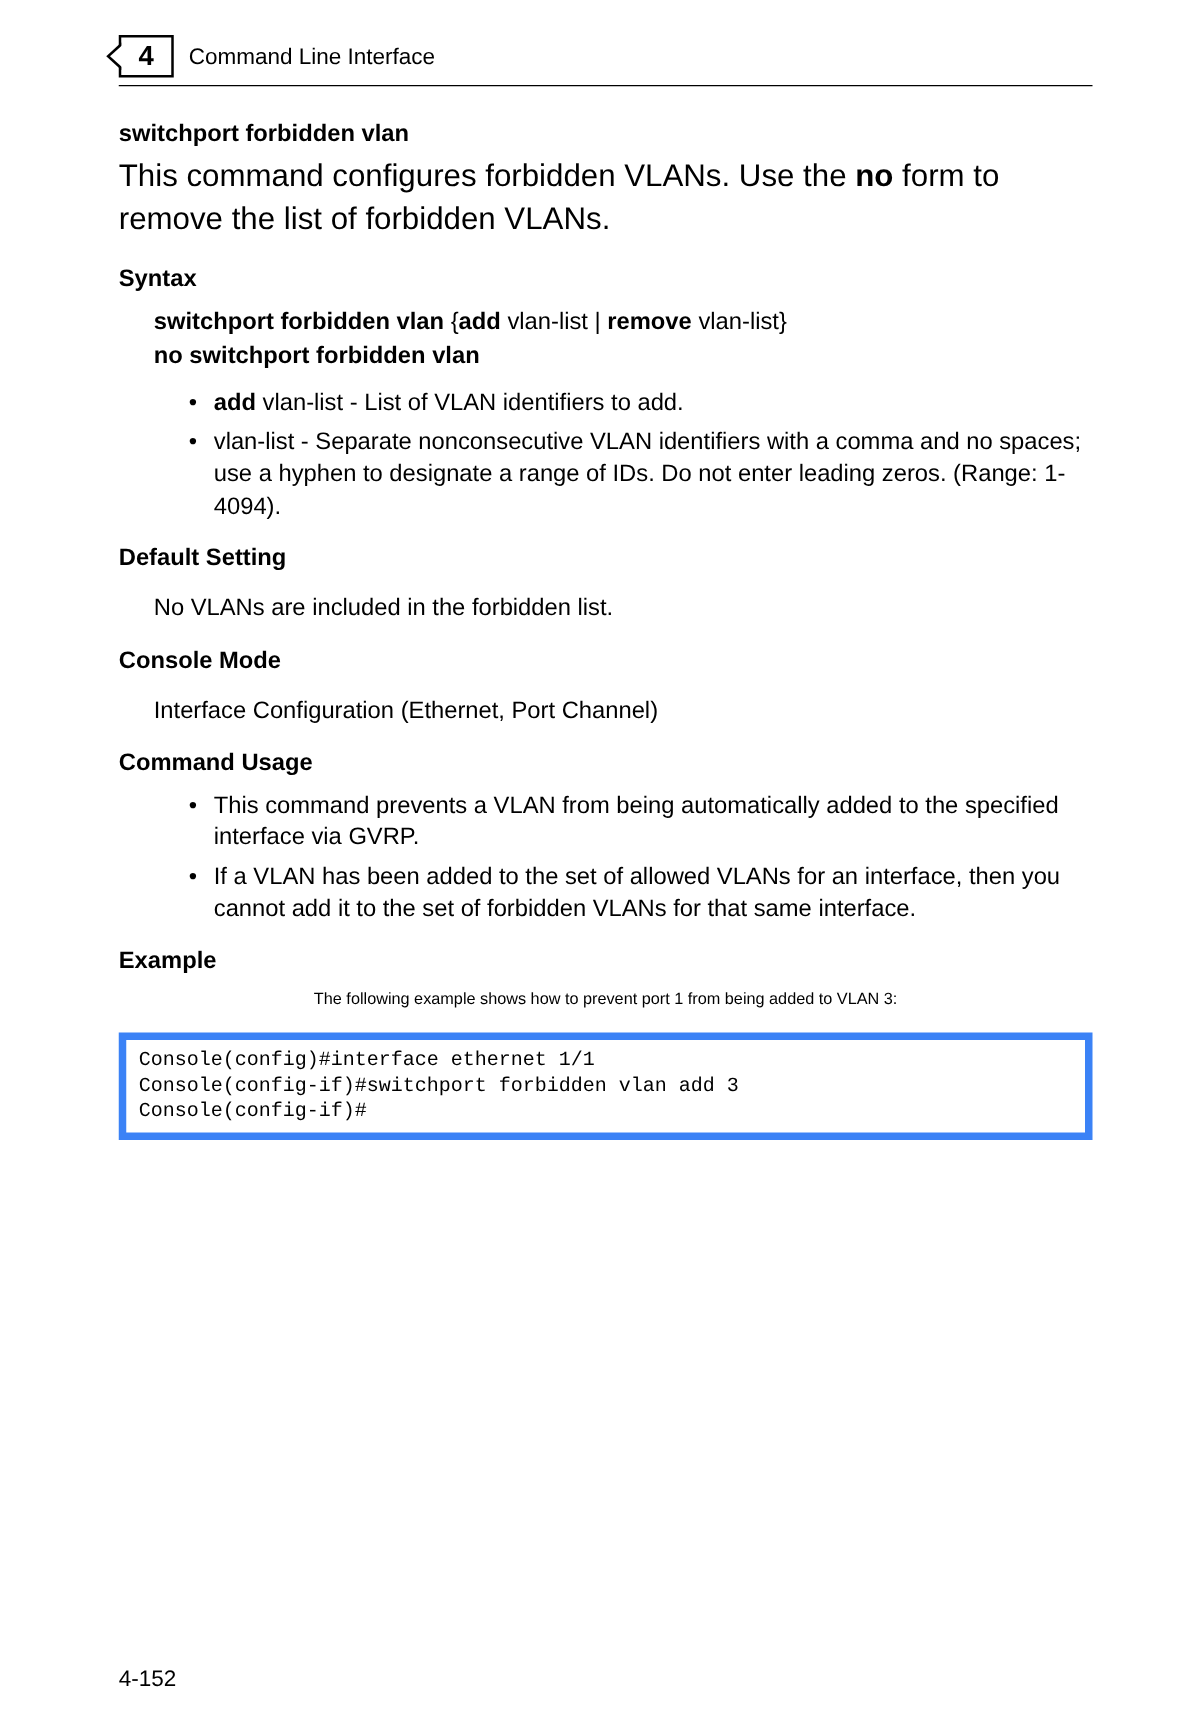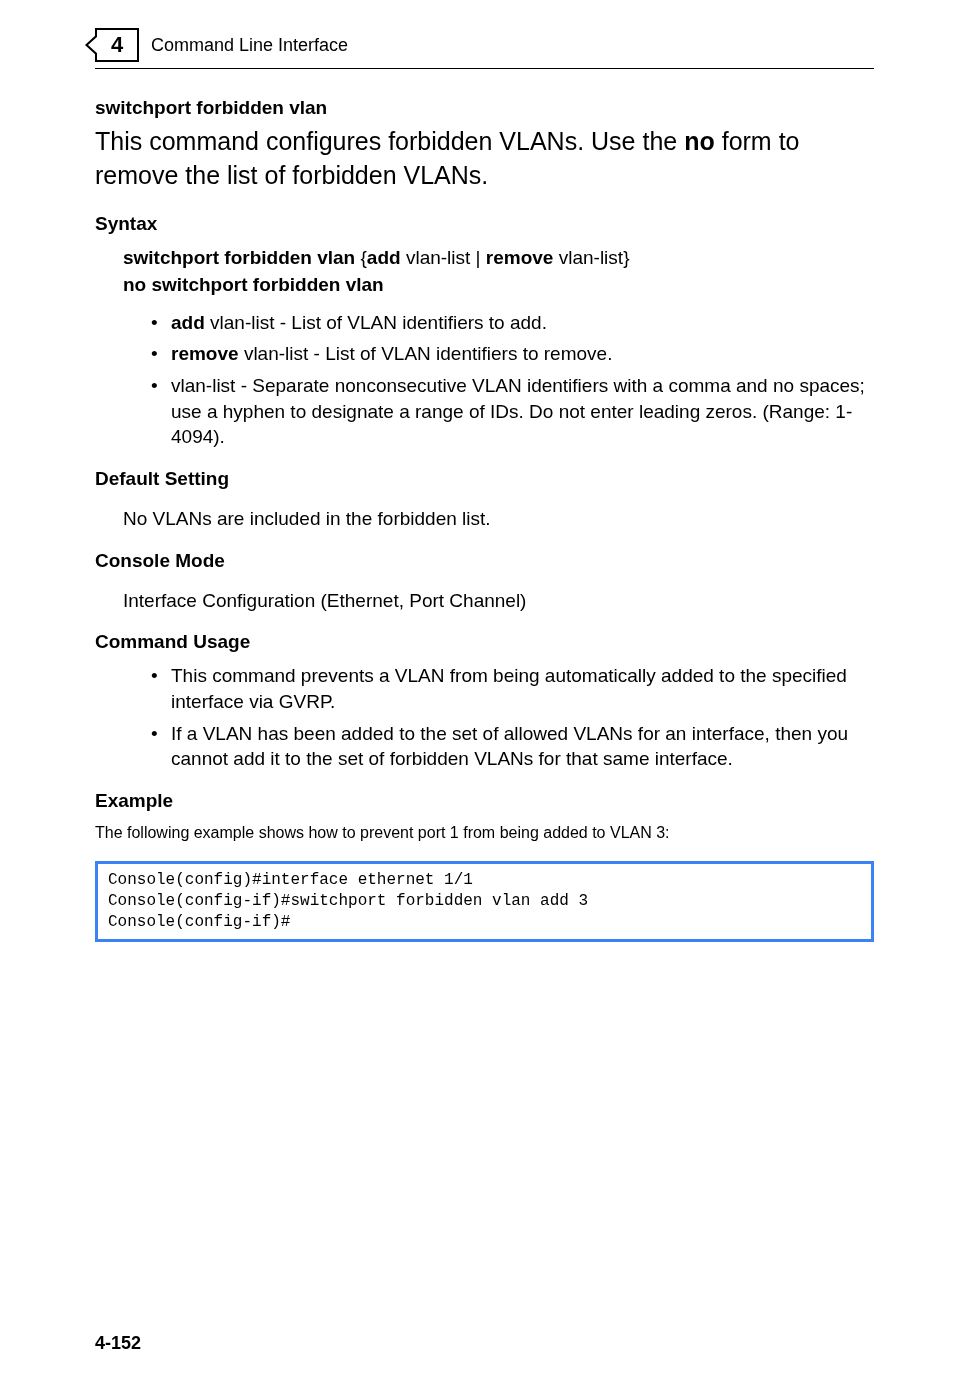--- a/index.html
+++ b/index.html
@@ -113,41 +113,41 @@
   .b { font-weight: bold; }
   .i { }
   .default-text, .mode-text {
     font-size: 19px;
     line-height: 1.35;
     margin-left: 28px;
     margin-bottom: 8px;
     margin-top: 16px;
   }
   .example-intro {
-    font-size: 16px;
+    font-size: 13px;
     line-height: 1.35;
     margin-top: 8px;
     margin-bottom: 18px;
+    text-align: center;
   }
   .console {
-    border: 3px solid #3b82f6;
+    border: 6px solid #3b82f6;
     padding: 6px 10px;
     font-family: "Courier New", monospace;
     font-size: 16px;
     line-height: 1.3;
     white-space: pre;
     margin-top: 4px;
     margin-bottom: 8px;
   }
   .footer {
     position: absolute;
     bottom: 34px;
     left: 95px;
     font-size: 18px;
-    font-weight: bold;
   }
 </style>
 </head>
 <body>
 
 <div class="page">
   <div class="header-row">
     <div class="chapter-badge">
       <span>4</span>
     </div>
@@ -166,23 +166,20 @@
       <span class="b">switchport forbidden vlan</span><span> {</span><span class="b">add</span><span> </span><span class="i">vlan-list</span><span> | </span><span class="b">remove</span><span> </span><span class="i">vlan-list</span><span>}</span>
     </div>
     <div class="syntax-line b">no switchport forbidden vlan</div>
   </div>
 
   <ul class="bullets">
     <li>
       <span class="b">add</span><span> </span><span class="i">vlan-list</span><span> - List of VLAN identifiers to add.</span>
     </li>
     <li>
-      <span class="b">remove</span><span> </span><span class="i">vlan-list</span><span> - List of VLAN identifiers to remove.</span>
-    </li>
-    <li>
       <span class="i">vlan-list</span><span> - Separate nonconsecutive VLAN identifiers with a comma and no spaces; use a hyphen to designate a range of IDs. Do not enter leading zeros. (Range: 1-4094).</span>
     </li>
   </ul>
 
   <div class="section-h">Default Setting</div>
   <div class="default-text">No VLANs are included in the forbidden list.</div>
 
   <div class="section-h">Console Mode</div>
   <div class="mode-text">Interface Configuration (Ethernet, Port Channel)</div>
 

